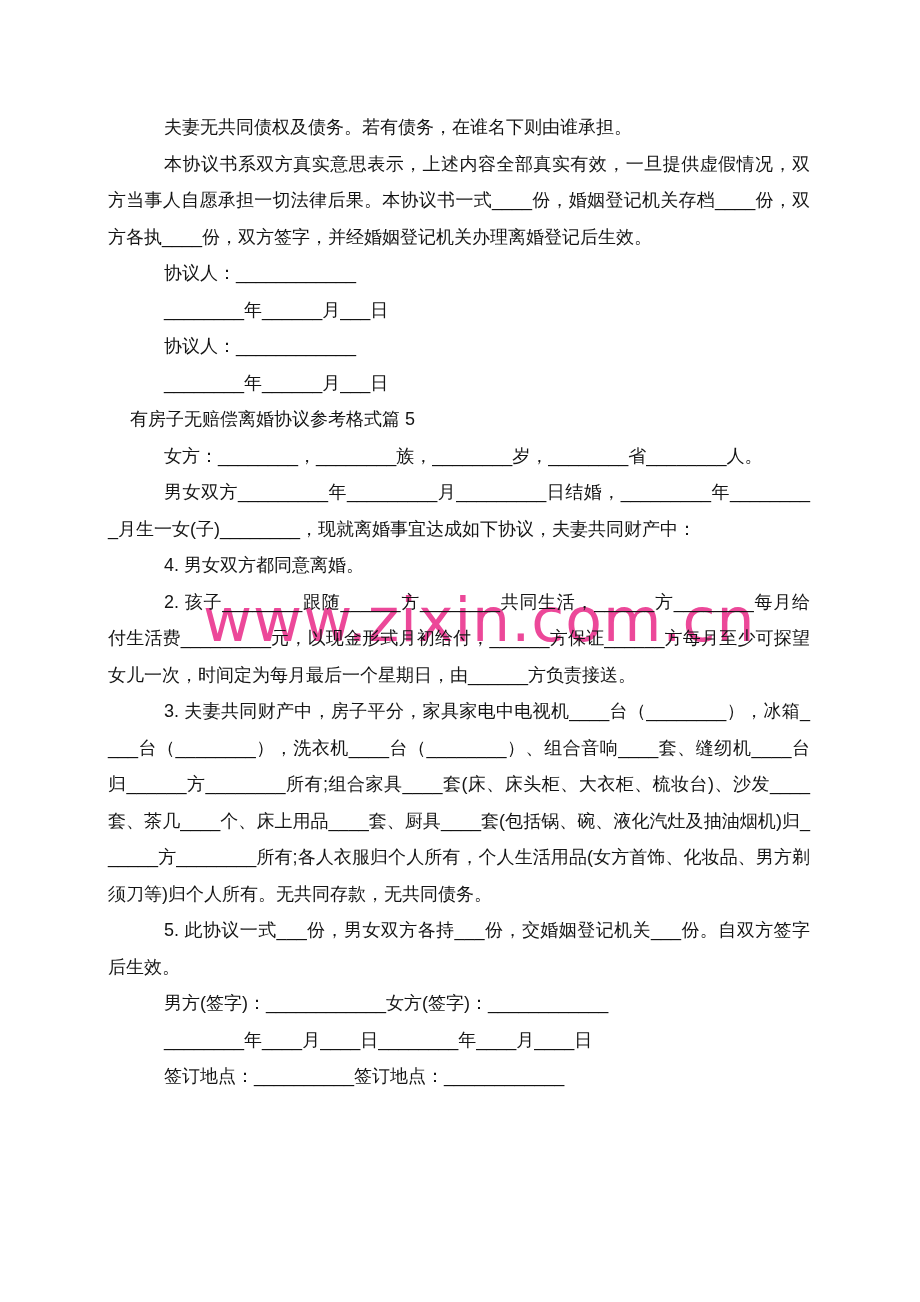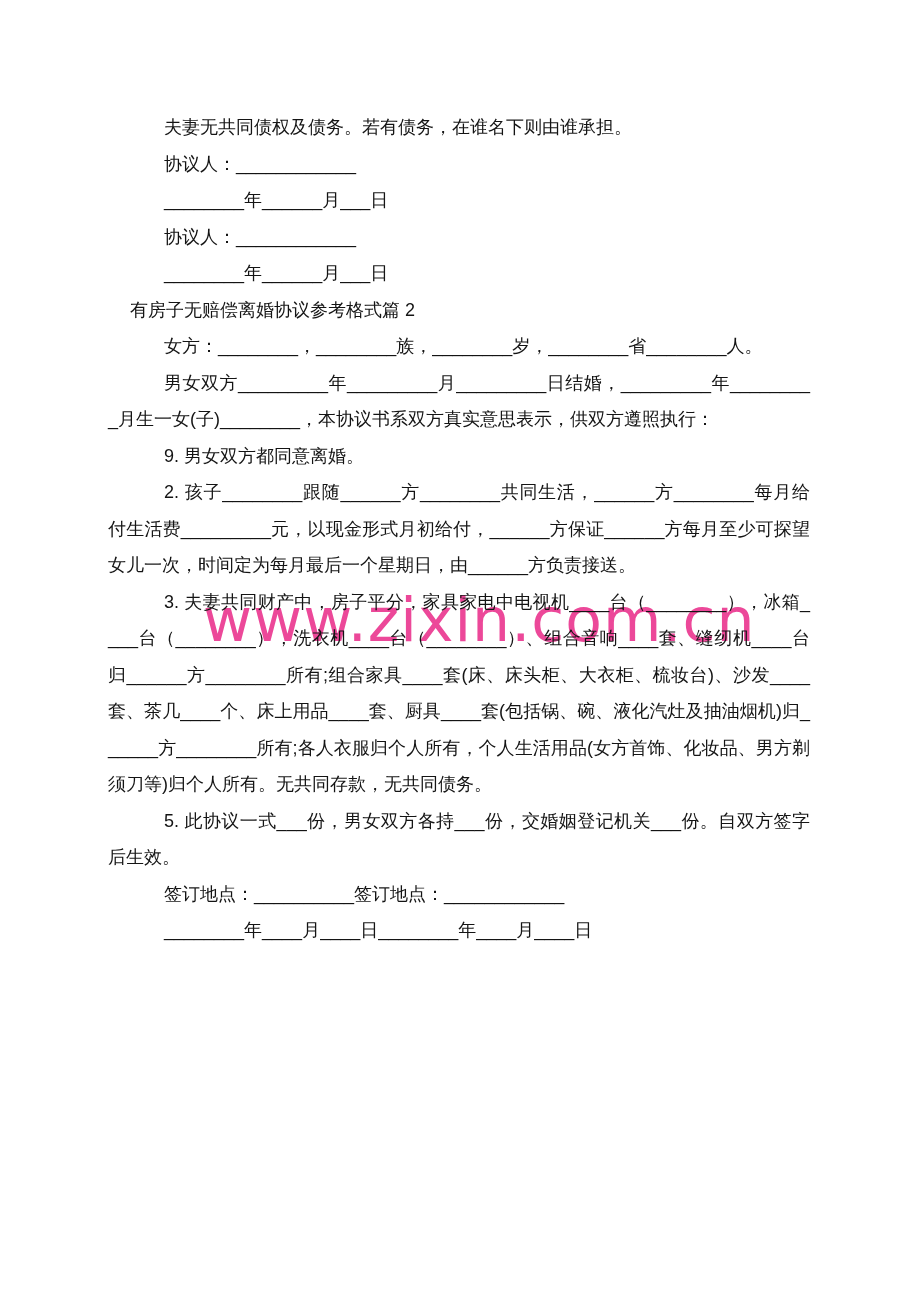--- a/index.html
+++ b/index.html
@@ -47,27 +47,29 @@
   }
 </style>
 </head>
 <body>
 
 <div class="page">
 
   <div class="watermark">www.zixin.com.cn</div>
 
   <p>夫妻无共同债权及债务。若有债务，在谁名下则由谁承担。</p>
+  <p>本协议书系双方真实意思表示，上述内容全部真实有效，一旦提供虚假情况，双方当事人自愿承担一切法律后果。本协议书一式____份，婚姻登记机关存档____份，双方各执____份，双方签字，并经婚姻登记机关办理离婚登记后生效。</p>
   <p>协议人：____________</p>
   <p>________年______月___日</p>
   <p>协议人：____________</p>
   <p>________年______月___日</p>
-  <p class="title">有房子无赔偿离婚协议参考格式篇 2</p>
+  <p class="title">有房子无赔偿离婚协议参考格式篇 5</p>
   <p>女方：________，________族，________岁，________省________人。</p>
-  <p>男女双方_________年_________月_________日结婚，_________年_________月生一女(子)________，本协议书系双方真实意思表示，供双方遵照执行：</p>
-  <p>9. 男女双方都同意离婚。</p>
+  <p>男女双方_________年_________月_________日结婚，_________年_________月生一女(子)________，现就离婚事宜达成如下协议，夫妻共同财产中：</p>
+  <p>4. 男女双方都同意离婚。</p>
   <p>2. 孩子________跟随______方________共同生活，______方________每月给付生活费_________元，以现金形式月初给付，______方保证______方每月至少可探望女儿一次，时间定为每月最后一个星期日，由______方负责接送。</p>
   <p>3. 夫妻共同财产中，房子平分，家具家电中电视机____台（________），冰箱____台（________），洗衣机____台（________）、组合音响____套、缝纫机____台归______方________所有;组合家具____套(床、床头柜、大衣柜、梳妆台)、沙发____套、茶几____个、床上用品____套、厨具____套(包括锅、碗、液化汽灶及抽油烟机)归______方________所有;各人衣服归个人所有，个人生活用品(女方首饰、化妆品、男方剃须刀等)归个人所有。无共同存款，无共同债务。</p>
   <p>5. 此协议一式___份，男女双方各持___份，交婚姻登记机关___份。自双方签字后生效。</p>
+  <p>男方(签字)：____________女方(签字)：____________</p>
+  <p>________年____月____日________年____月____日</p>
   <p>签订地点：__________签订地点：____________</p>
-  <p>________年____月____日________年____月____日</p>
 
 </div>
 
 </body></html>

